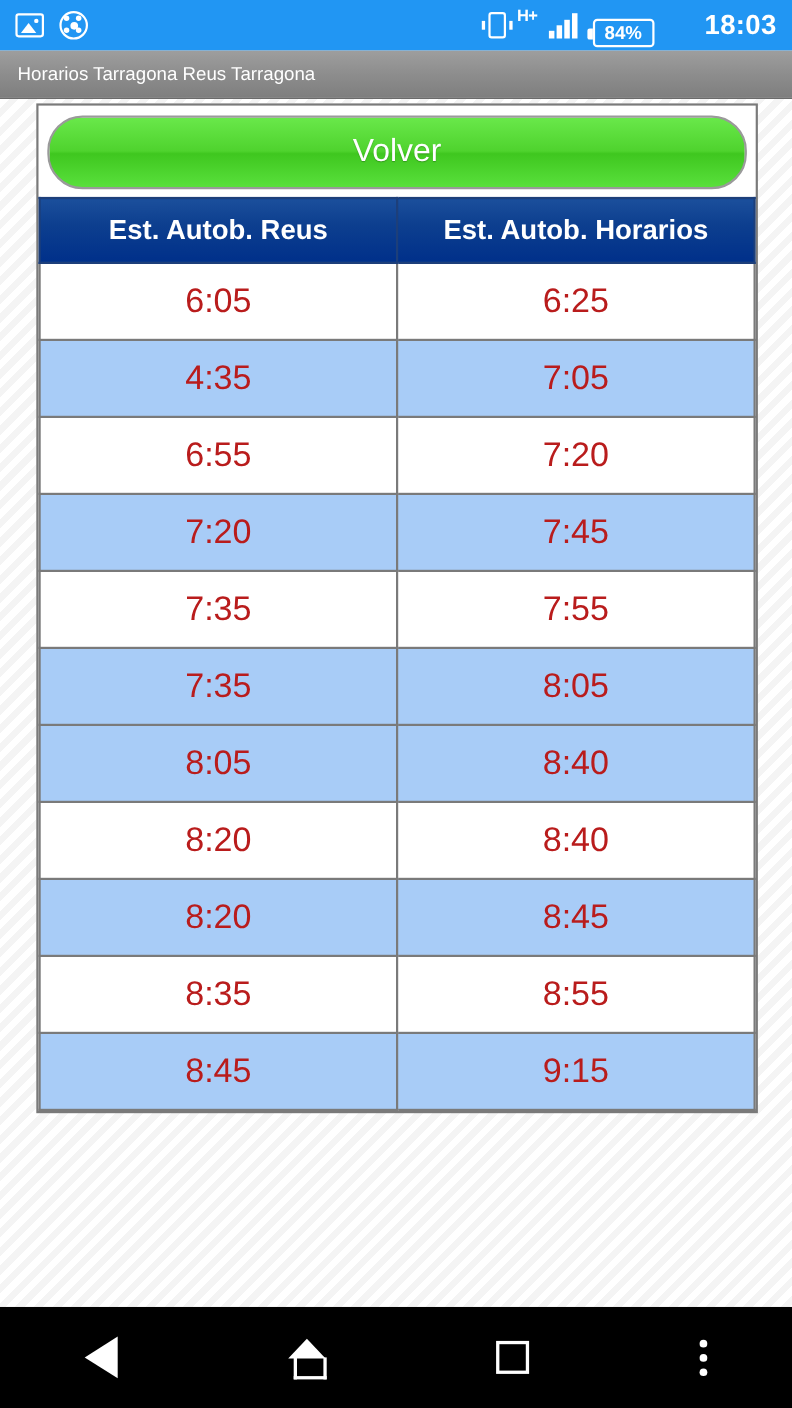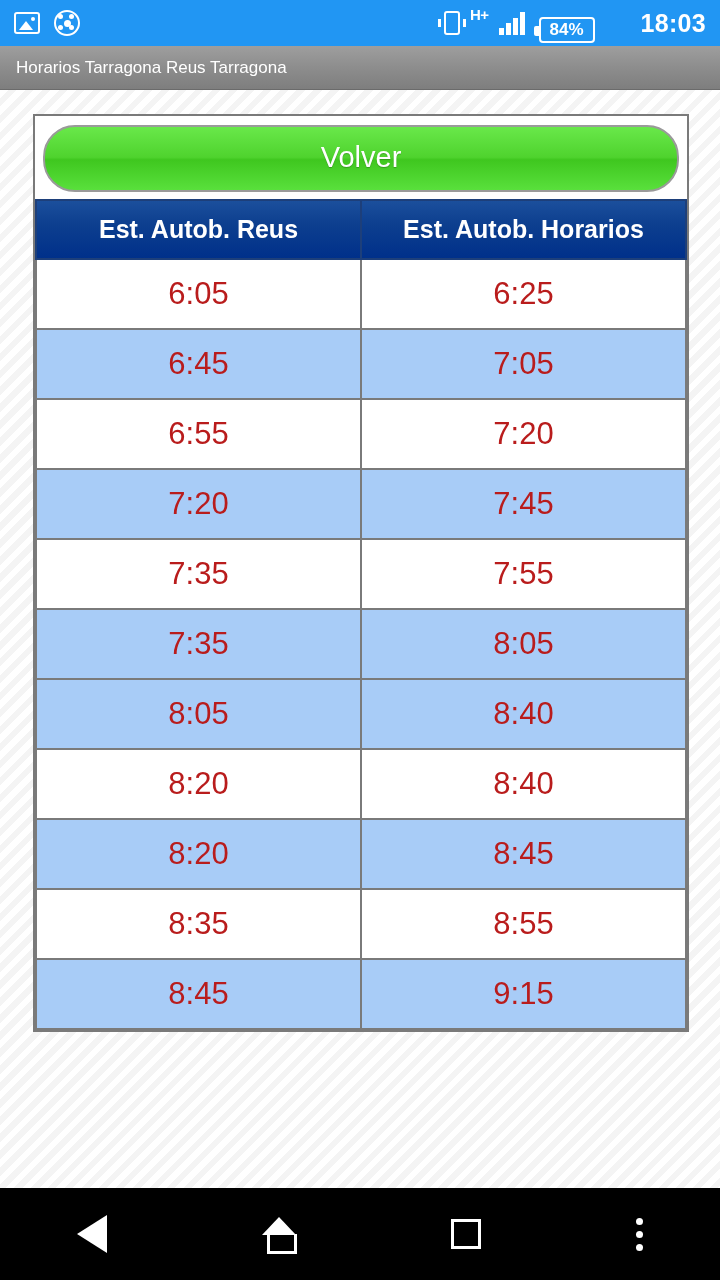--- a/index.html
+++ b/index.html
@@ -112,21 +112,21 @@
   .sizelinks a {
     color: #551a8b;
     text-decoration: underline;
     font-size: 34px;
     font-family: "Liberation Serif", serif;
     cursor: pointer;
   }
   .sizelinks a.mid { margin-left: 10px; }
 
   .panel {
-    margin: 24px 31px 0 33px;
+    margin: 4px 31px 0 33px;
     border: 2px solid #7a7a7a;
     background: #ffffff;
     padding: 0;
   }
 
   .volver-wrap { padding: 9px 8px 7px 8px; }
   .volver {
     display: block; width: 100%;
     background: linear-gradient(to bottom, #69e84a 0%, #4fd32e 48%, #3fc71f 52%, #59e03c 100%);
     border: 2px solid #9a9a9a;
@@ -245,21 +245,21 @@
           <th>Est. Autob. Reus</th>
           <th>Est. Autob. Horarios</th>
         </tr>
       </thead>
       <tbody>
         <tr>
           <td>6:05</td>
           <td>6:25</td>
         </tr>
         <tr class="alt">
-          <td>6:45</td>
+          <td>4:35</td>
           <td>7:05</td>
         </tr>
         <tr>
           <td>6:55</td>
           <td>7:20</td>
         </tr>
         <tr class="alt">
           <td>7:20</td>
           <td>7:45</td>
         </tr>

